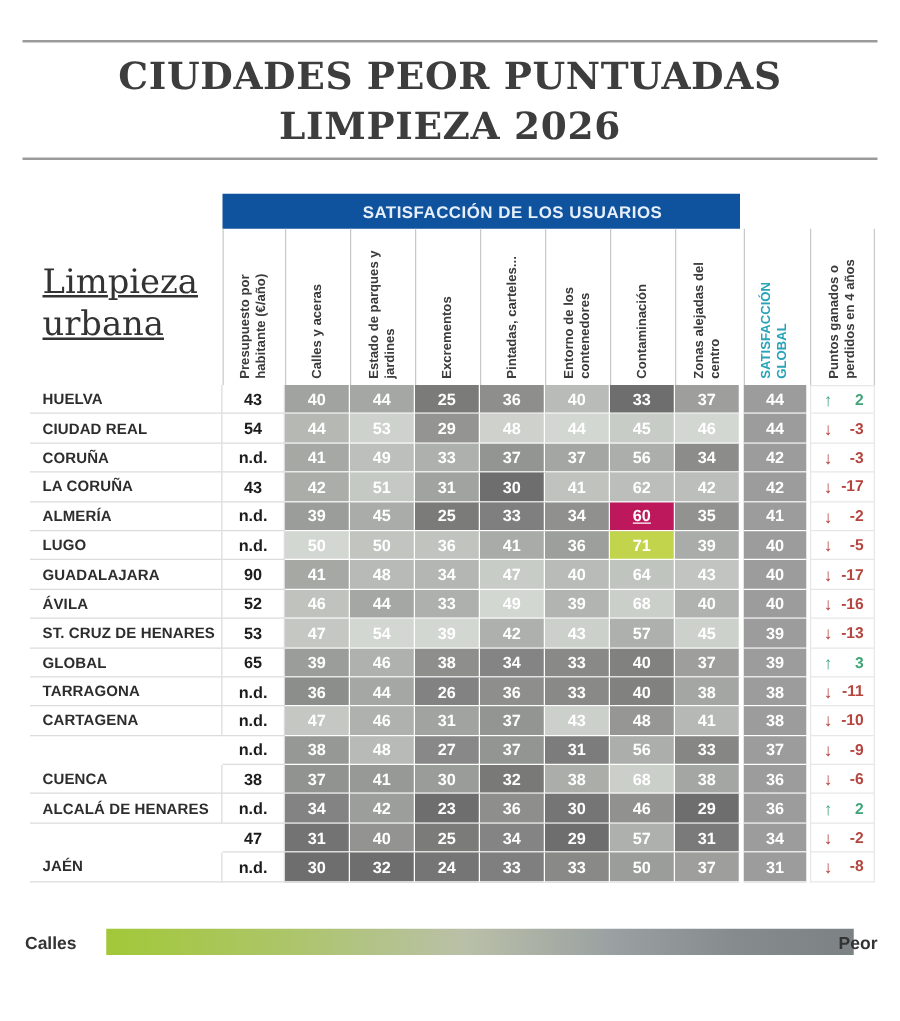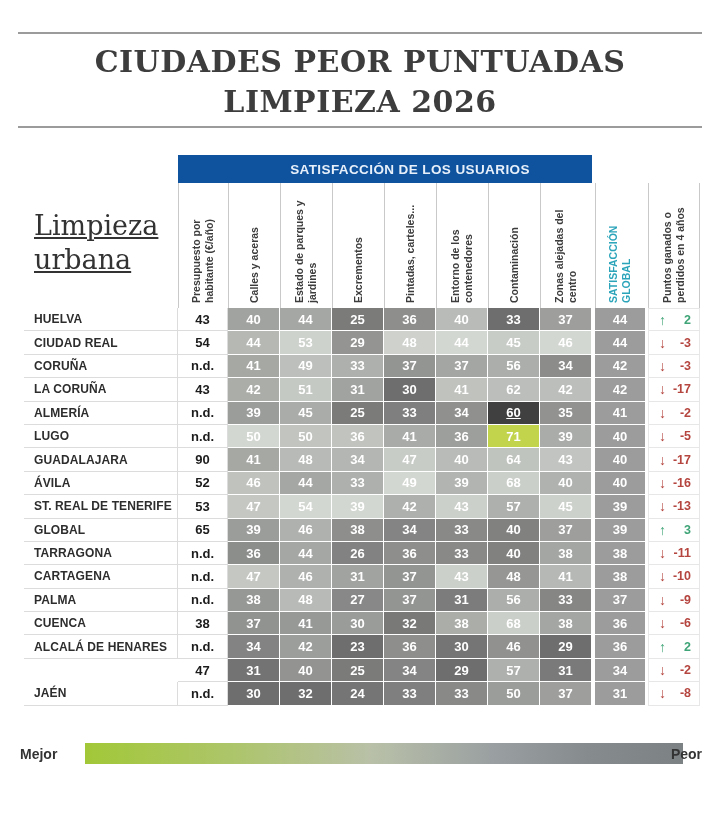--- a/index.html
+++ b/index.html
@@ -154,21 +154,21 @@
         <span class="arr" style="color: rgb(181, 69, 63);">↓</span>
         <span style="color: rgb(181, 69, 63);">-17</span>
       </div>
       <div class="c-label" style="grid-area: 7 / 1;">ALMERÍA</div>
       <div class="c-budget" style="grid-area: 7 / 2;">n.d.</div>
       <div class="c-score" style="grid-area: 7 / 3; background: rgb(155, 157, 155);">39</div>
       <div class="c-score" style="grid-area: 7 / 4; background: rgb(170, 172, 169);">45</div>
       <div class="c-score" style="grid-area: 7 / 5; background: rgb(123, 123, 122);">25</div>
       <div class="c-score" style="grid-area: 7 / 6; background: rgb(126, 127, 126);">33</div>
       <div class="c-score" style="grid-area: 7 / 7; background: rgb(144, 145, 143);">34</div>
-      <div class="c-score" style="grid-area: 7 / 8; background: #404040; text-decoration: underline;">60</div>
+      <div class="c-score" style="grid-area: 7 / 8; background: #be185d; text-decoration: underline;">60</div>
       <div class="c-score" style="grid-area: 7 / 9; background: rgb(146, 147, 145);">35</div>
       <div class="c-global" style="grid-area: 7 / 11; background: rgb(156, 156, 156);">41</div>
       <div class="c-delta" style="grid-area: 7 / 13;">
         <span class="arr" style="color: rgb(181, 69, 63);">↓</span>
         <span style="color: rgb(181, 69, 63);">-2</span>
       </div>
       <div class="c-label" style="grid-area: 8 / 1;">LUGO</div>
       <div class="c-budget" style="grid-area: 8 / 2;">n.d.</div>
       <div class="c-score" style="grid-area: 8 / 3; background: rgb(211, 215, 209);">50</div>
       <div class="c-score" style="grid-area: 8 / 4; background: rgb(193, 196, 191);">50</div>
@@ -203,21 +203,21 @@
       <div class="c-score" style="grid-area: 10 / 5; background: rgb(173, 176, 172);">33</div>
       <div class="c-score" style="grid-area: 10 / 6; background: rgb(211, 215, 209);">49</div>
       <div class="c-score" style="grid-area: 10 / 7; background: rgb(177, 180, 176);">39</div>
       <div class="c-score" style="grid-area: 10 / 8; background: rgb(203, 207, 201);">68</div>
       <div class="c-score" style="grid-area: 10 / 9; background: rgb(175, 178, 174);">40</div>
       <div class="c-global" style="grid-area: 10 / 11; background: rgb(156, 156, 156);">40</div>
       <div class="c-delta" style="grid-area: 10 / 13;">
         <span class="arr" style="color: rgb(181, 69, 63);">↓</span>
         <span style="color: rgb(181, 69, 63);">-16</span>
       </div>
-      <div class="c-label" style="grid-area: 11 / 1;">ST. REAL DE TENERIFE</div>
+      <div class="c-label" style="grid-area: 11 / 1;">ST. CRUZ DE HENARES</div>
       <div class="c-budget" style="grid-area: 11 / 2;">53</div>
       <div class="c-score" style="grid-area: 11 / 3; background: rgb(196, 199, 194);">47</div>
       <div class="c-score" style="grid-area: 11 / 4; background: rgb(211, 215, 209);">54</div>
       <div class="c-score" style="grid-area: 11 / 5; background: rgb(211, 215, 209);">39</div>
       <div class="c-score" style="grid-area: 11 / 6; background: rgb(174, 176, 173);">42</div>
       <div class="c-score" style="grid-area: 11 / 7; background: rgb(204, 208, 202);">43</div>
       <div class="c-score" style="grid-area: 11 / 8; background: rgb(174, 176, 173);">57</div>
       <div class="c-score" style="grid-area: 11 / 9; background: rgb(205, 209, 203);">45</div>
       <div class="c-global" style="grid-area: 11 / 11; background: rgb(156, 156, 156);">39</div>
       <div class="c-delta" style="grid-area: 11 / 13;">
@@ -259,21 +259,20 @@
       <div class="c-score" style="grid-area: 14 / 5; background: rgb(161, 163, 160);">31</div>
       <div class="c-score" style="grid-area: 14 / 6; background: rgb(147, 149, 146);">37</div>
       <div class="c-score" style="grid-area: 14 / 7; background: rgb(204, 208, 202);">43</div>
       <div class="c-score" style="grid-area: 14 / 8; background: rgb(150, 151, 149);">48</div>
       <div class="c-score" style="grid-area: 14 / 9; background: rgb(181, 184, 180);">41</div>
       <div class="c-global" style="grid-area: 14 / 11; background: rgb(156, 156, 156);">38</div>
       <div class="c-delta" style="grid-area: 14 / 13;">
         <span class="arr" style="color: rgb(181, 69, 63);">↓</span>
         <span style="color: rgb(181, 69, 63);">-10</span>
       </div>
-      <div class="c-label" style="grid-area: 15 / 1;">PALMA</div>
       <div class="c-budget" style="grid-area: 15 / 2;">n.d.</div>
       <div class="c-score" style="grid-area: 15 / 3; background: rgb(150, 152, 150);">38</div>
       <div class="c-score" style="grid-area: 15 / 4; background: rgb(183, 186, 182);">48</div>
       <div class="c-score" style="grid-area: 15 / 5; background: rgb(135, 136, 135);">27</div>
       <div class="c-score" style="grid-area: 15 / 6; background: rgb(147, 149, 146);">37</div>
       <div class="c-score" style="grid-area: 15 / 7; background: rgb(123, 124, 123);">31</div>
       <div class="c-score" style="grid-area: 15 / 8; background: rgb(171, 174, 170);">56</div>
       <div class="c-score" style="grid-area: 15 / 9; background: rgb(134, 135, 133);">33</div>
       <div class="c-global" style="grid-area: 15 / 11; background: rgb(156, 156, 156);">37</div>
       <div class="c-delta" style="grid-area: 15 / 13;">
@@ -330,16 +329,16 @@
       <div class="c-score" style="grid-area: 19 / 7; background: rgb(137, 138, 136);">33</div>
       <div class="c-score" style="grid-area: 19 / 8; background: rgb(155, 157, 154);">50</div>
       <div class="c-score" style="grid-area: 19 / 9; background: rgb(158, 159, 157);">37</div>
       <div class="c-global" style="grid-area: 19 / 11; background: rgb(156, 156, 156);">31</div>
       <div class="c-delta" style="grid-area: 19 / 13;">
         <span class="arr" style="color: rgb(181, 69, 63);">↓</span>
         <span style="color: rgb(181, 69, 63);">-8</span>
       </div>
     </div>
 
-  <div class="legend-left">Mejor</div>
+  <div class="legend-left">Calles</div>
   <div class="legend-bar"></div>
   <div class="legend-right">Peor</div>
 </div>
 
 </body></html>

